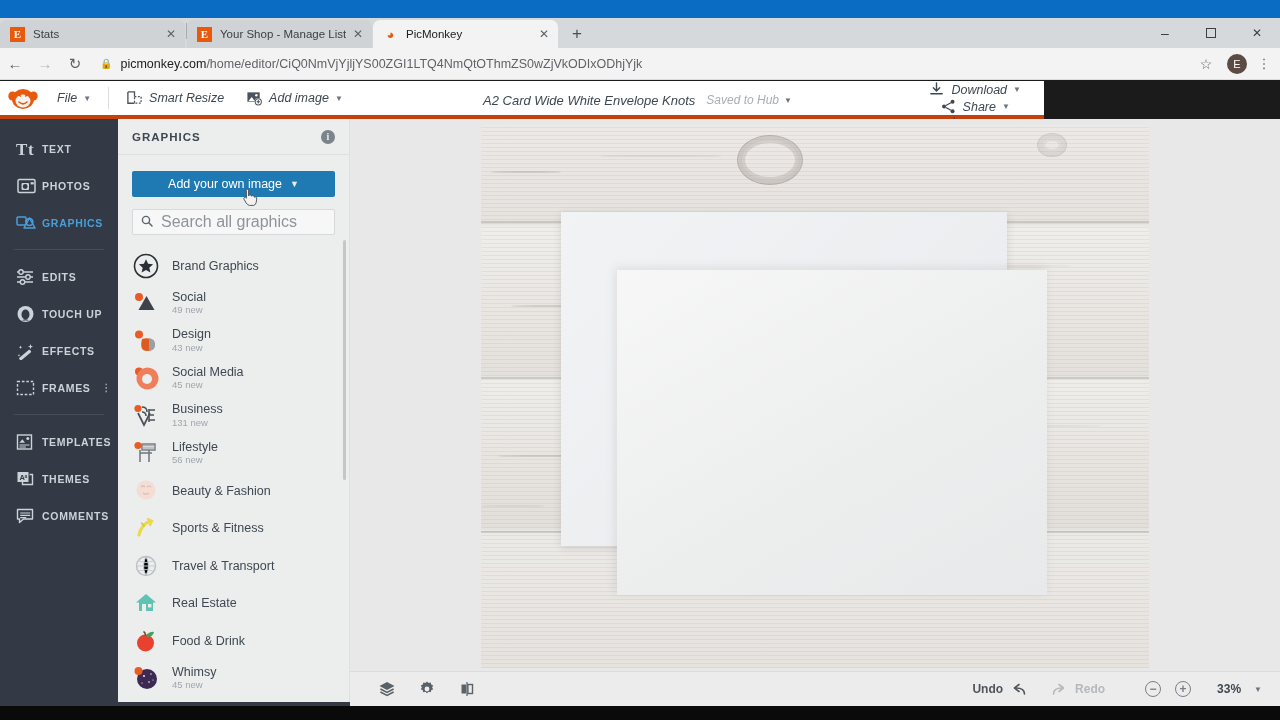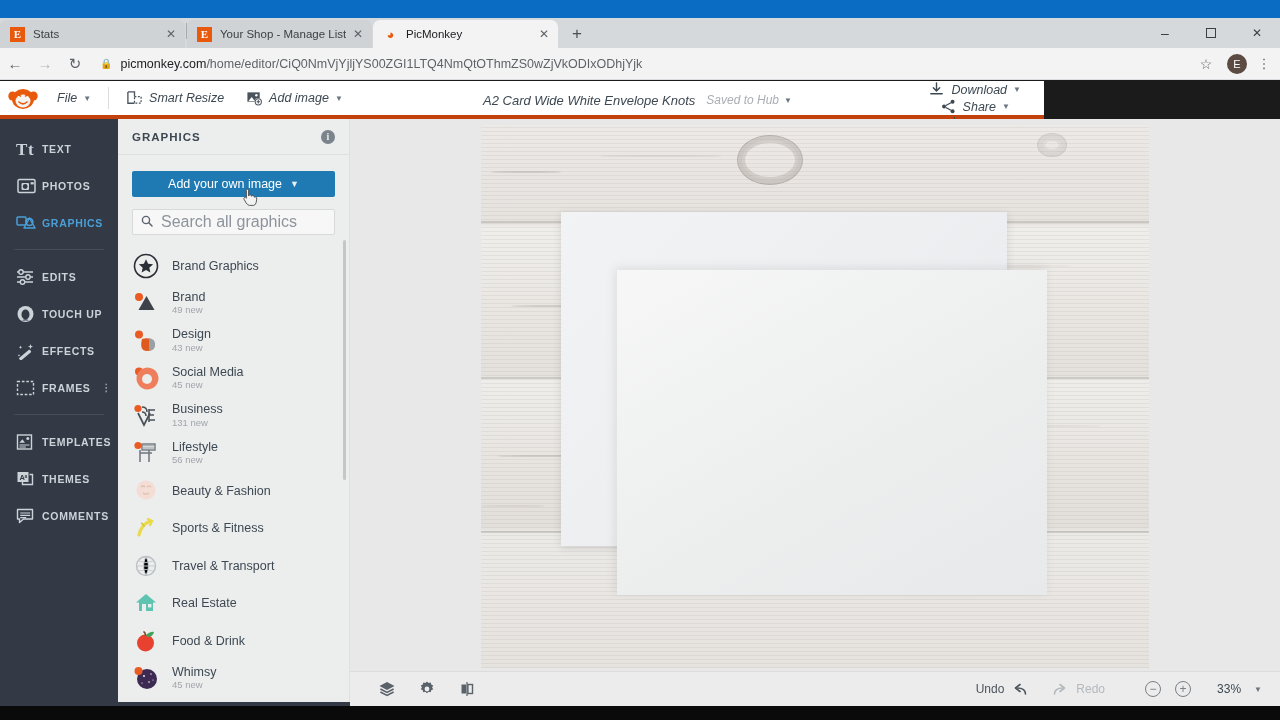--- a/index.html
+++ b/index.html
@@ -218,21 +218,21 @@
   }
 
   .bottombar {
     position: absolute; left: 350px; top: 671px; width: 930px; height: 35px;
     background: #ececec; border-top: 1px solid #dcdcdc;
     display: flex; align-items: center;
   }
   .bb-left { display: flex; align-items: center; gap: 22px; padding-left: 28px; }
   .bb-ico { color: #5a6269; display: flex; align-items: center; }
   .bb-right {
-    margin-left: auto; display: flex; align-items: center; gap: 6px; padding-right: 18px;
+    margin-left: auto; display: flex; align-items: center; gap: 6px; padding-right: 18px; font-weight: bold;
   }
   .undo, .redo { display: flex; align-items: center; gap: 7px; font-size: 12px; }
   .undo { color: #4d555c; }
   .redo { color: #b4b9bd; margin-left: 18px; }
   .zoom-ctl { display: flex; align-items: center; gap: 14px; margin-left: 34px; color: #6b7378; }
   .zoom-circ {
     width: 16px; height: 16px; border-radius: 50%; border: 1.3px solid #7a8086;
     display: flex; align-items: center; justify-content: center; font-size: 12px;
     line-height: 1; color: #7a8086;
   }
@@ -546,21 +546,21 @@
       </div>
 
       <div class="cat">
         <span class="cat-ico">
           <svg width="28" height="28" viewBox="0 0 28 28">
             <circle cx="7" cy="8" r="4" fill="#ea5b24"></circle>
             <path d="M14.5 7 L22.5 21 L6.5 21 Z" fill="#3e424a"></path>
           </svg>
         </span>
         <span class="cat-txt">
-          <span class="cat-name">Brand</span>
+          <span class="cat-name">Social</span>
           <span class="cat-sub">49 new</span>
         </span>
       </div>
 
       <div class="cat">
         <span class="cat-ico">
           <svg width="28" height="28" viewBox="0 0 28 28">
             <circle cx="7" cy="7.5" r="4" fill="#ea5b24"></circle>
             <path d="M10 12 q9 -3 12 5 q2 7 -7 7 q-8 0 -5 -12z" fill="#de5a1f"></path>
             <path d="M17 11 q7 1 6 8 q-1 5 -6 4z" fill="#9aa0a6"></path>

